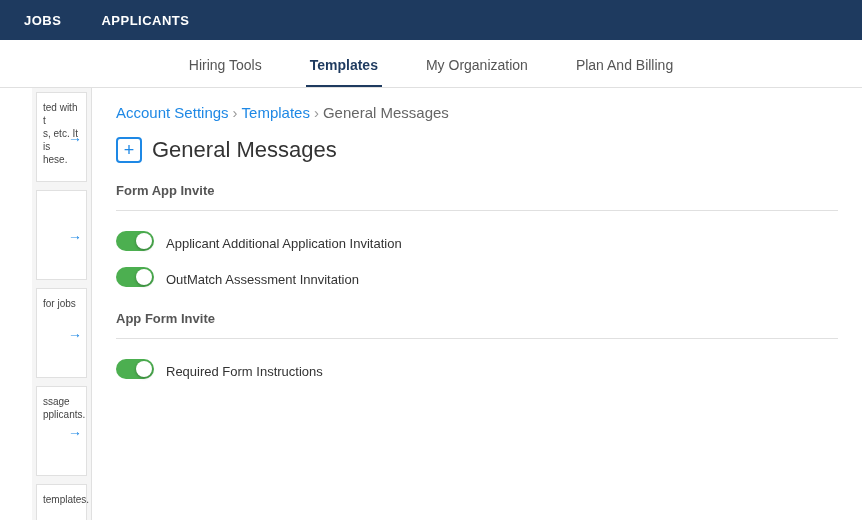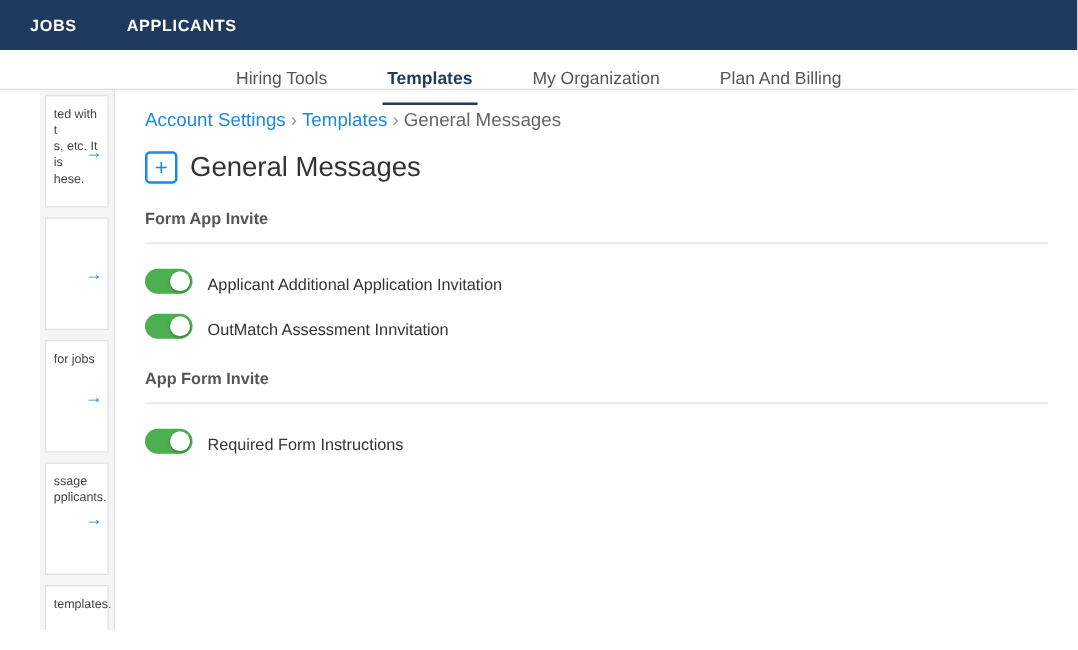--- a/index.html
+++ b/index.html
@@ -19,23 +19,23 @@
       font-size: 13px;
       font-weight: 600;
       cursor: pointer;
       letter-spacing: 0.5px;
       padding: 4px 8px;
     }
 
     
     .secondary-nav {
       background: #fff;
-      height: 32px;
-      display: flex;
-      align-items: flex-start;
+      height: 48px;
+      display: flex;
+      align-items: flex-end;
       justify-content: center;
       gap: 40px;
       border-bottom: 1px solid #e0e0e0;
     }
     .secondary-nav-item {
       color: #555;
       font-size: 14px;
       cursor: pointer;
       padding: 14px 4px;
       position: relative;

